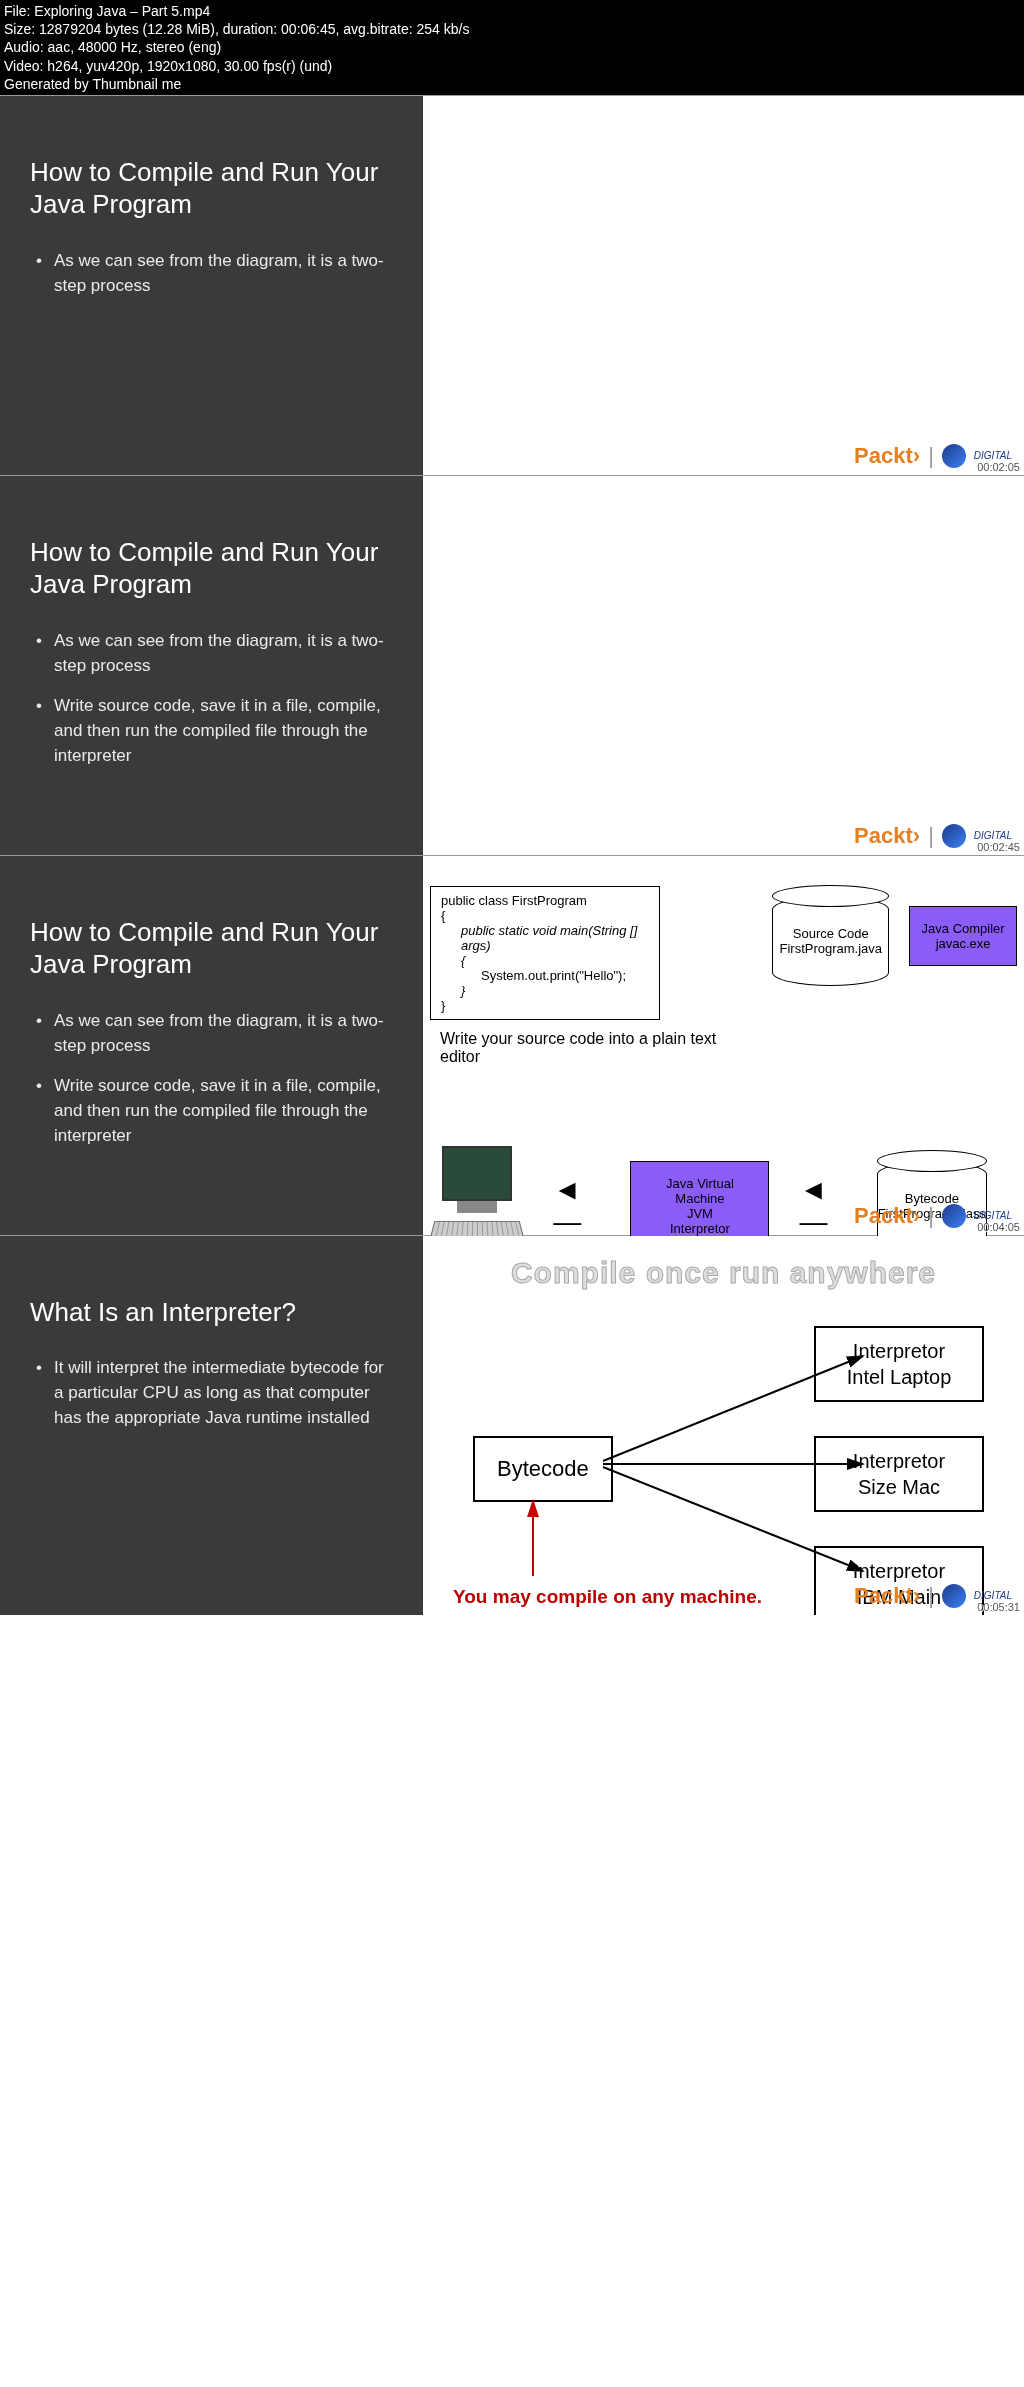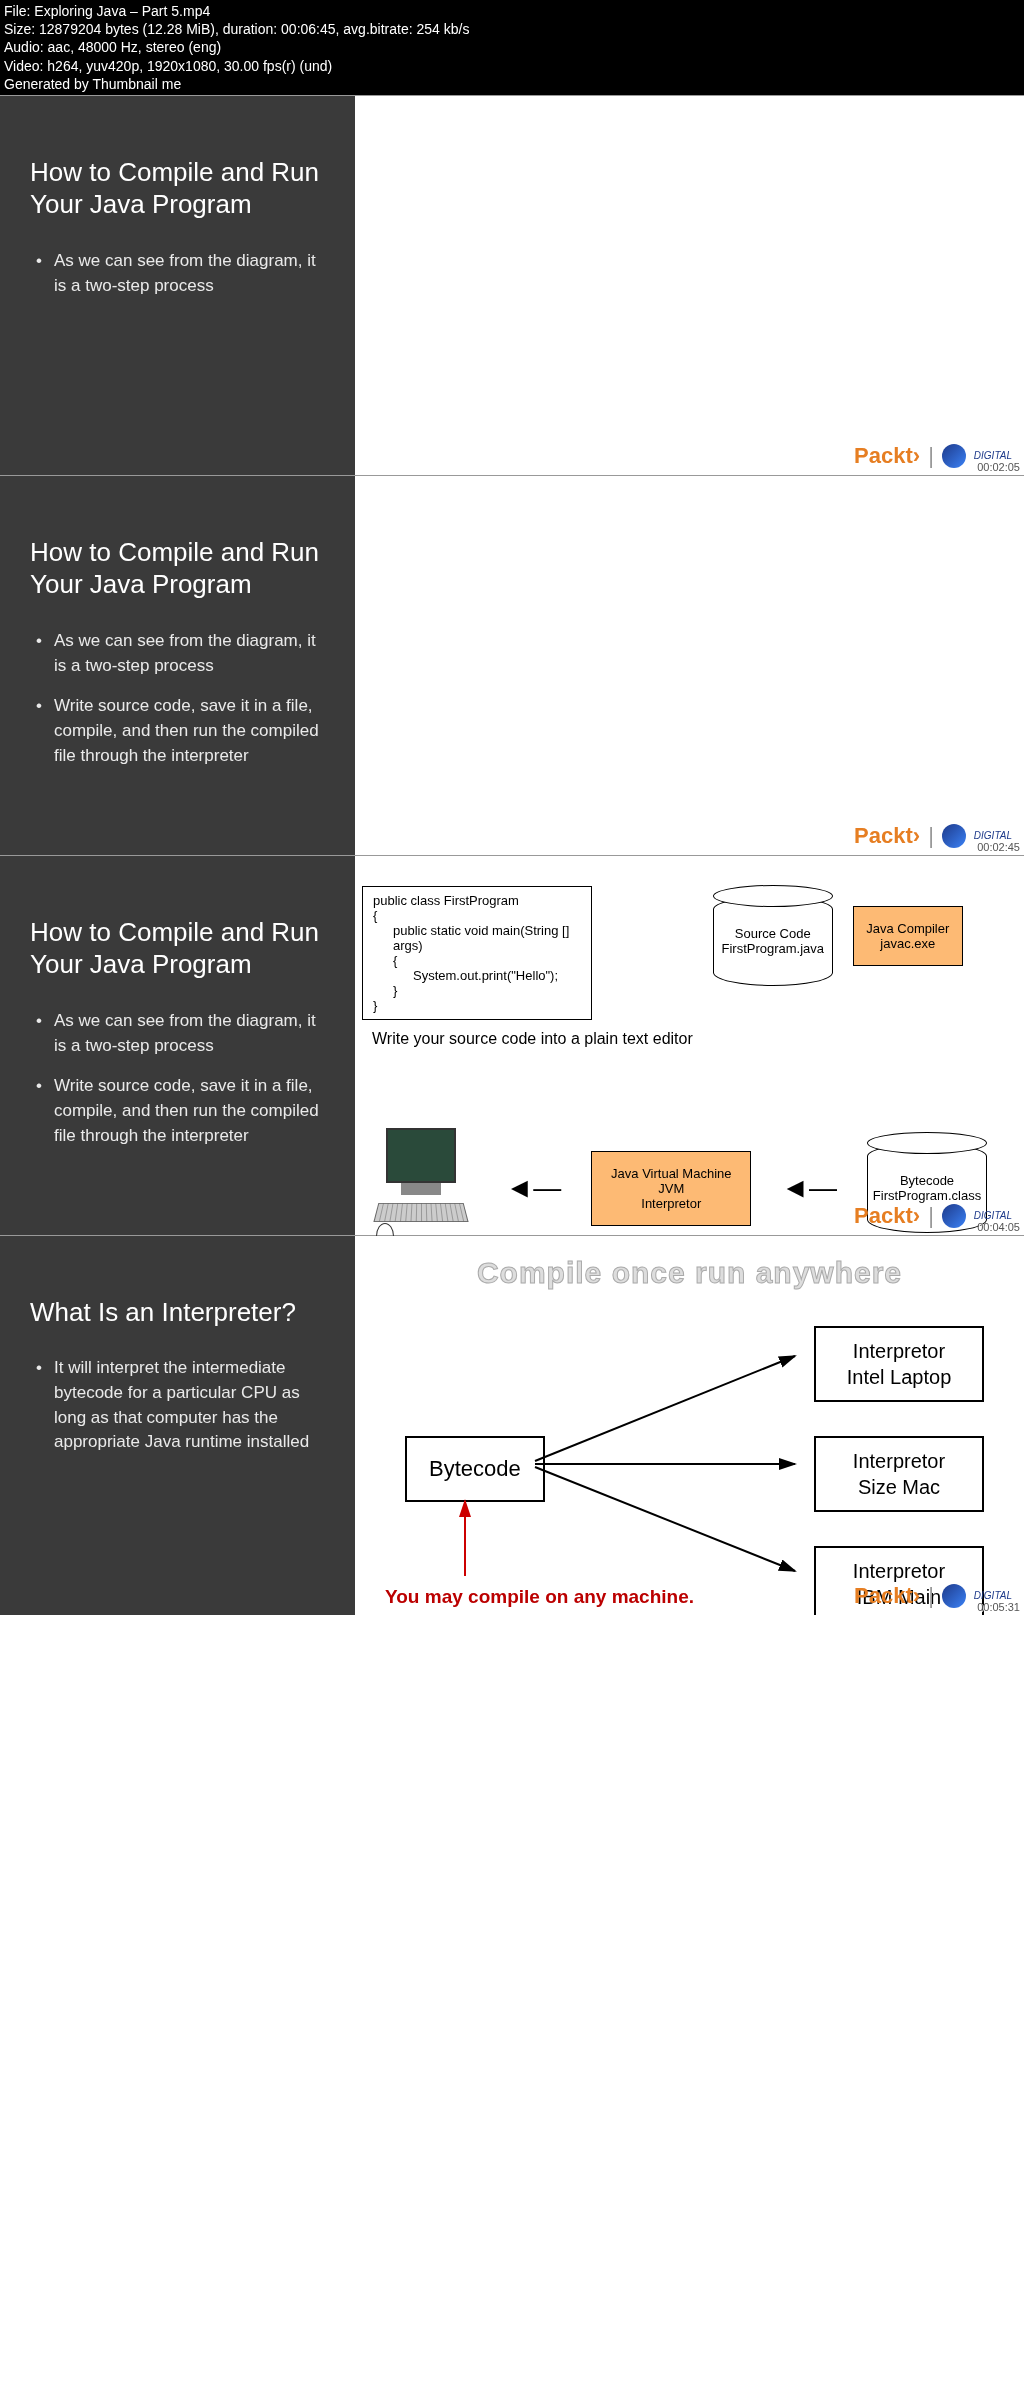--- a/index.html
+++ b/index.html
@@ -1,39 +1,39 @@
 <!DOCTYPE html>
 <html><head>
 <meta charset="utf-8">
 <style>
   * { margin: 0; padding: 0; box-sizing: border-box; }
   body { background: #fff; font-family: "Segoe UI", Arial, sans-serif; width: 1024px; }
   .header { background: #000; color: #fff; padding: 2px 4px; font-size: 14px; line-height: 1.3; }
   .slide-row { display: flex; width: 1024px; border-top: 1px solid #999; }
-  .sidebar { width: 355px; background: #3a3a3a; color: #fff; padding: 60px 30px 30px 30px; }
+  .sidebar { width: 423px; background: #3a3a3a; color: #fff; padding: 60px 30px 30px 30px; }
   .sidebar h2 { font-size: 26px; font-weight: 400; line-height: 1.25; margin-bottom: 28px; }
   .sidebar ul { list-style: none; padding-left: 6px; }
   .sidebar li { position: relative; padding-left: 18px; font-size: 17px; line-height: 1.45; margin-bottom: 16px; color: #eaeaea; }
   .sidebar li::before { content: "•"; position: absolute; left: 0; top: 0; }
   .content { flex: 1; background: #fff; position: relative; }
   .packt { position: absolute; right: 12px; bottom: 6px; display: flex; align-items: center; gap: 8px; }
   .packt-text { color: #e67e22; font-weight: 600; font-size: 22px; }
   .packt-sep { color: #999; font-size: 22px; }
   .packt-logo { width: 24px; height: 24px; background: linear-gradient(135deg,#1e3a8a,#3b82f6); border-radius: 50%; }
   .digital { font-size: 10px; color: #1e3a8a; font-style: italic; }
   .timestamp { position: absolute; right: 4px; bottom: 2px; font-size: 11px; color: #555; text-shadow: 1px 1px 0 #fff; }
   .diagram3 { padding: 30px 7px; }
   .codebox { border: 1px solid #000; padding: 6px 10px; font-family: Arial, sans-serif; font-size: 13px; width: 230px; }
-  .codebox .ind1 { padding-left: 20px; }
+  .codebox .ind1 { padding-left: 20px; font-style: italic; }
   .codebox .ind2 { padding-left: 40px; }
   .row3a { display: flex; align-items: flex-start; gap: 20px; }
   .cyl { width: 120px; position: relative; }
   .cyl-body { border: 1px solid #000; border-radius: 50% / 15%; height: 90px; display: flex; flex-direction: column; align-items: center; justify-content: center; font-size: 13px; background: #fff; text-align: center; }
   .cyl-top { border: 1px solid #000; border-radius: 50%; height: 22px; width: 100%; position: absolute; top: -11px; background: #fff; }
-  .rect { border: 1px solid #000; padding: 14px 10px; font-size: 13px; background: #fdba74; text-align: center; }
+  .rect { border: 1px solid #000; padding: 14px 10px; font-size: 13px; background: #8b5cf6; text-align: center; }
   .caption3 { font-size: 16px; margin-top: 10px; margin-left: 10px; }
   .row3b { display: flex; align-items: center; gap: 30px; margin-top: 80px; justify-content: flex-end; padding-right: 30px; }
   .computer { width: 110px; }
   .monitor { width: 70px; height: 55px; border: 2px solid #333; background: #2a4a3a; margin: 0 auto; position: relative; }
   .monitor::after { content: ""; position: absolute; bottom: -14px; left: 50%; transform: translateX(-50%); width: 40px; height: 12px; background: #888; }
   .kb { width: 90px; height: 22px; background: repeating-linear-gradient(90deg,#ccc,#ccc 4px,#999 4px,#999 5px); margin: 18px auto 0; border: 1px solid #666; transform: perspective(100px) rotateX(30deg); }
   .mouse { width: 18px; height: 26px; border: 1px solid #333; border-radius: 50%; margin-left: 10px; }
   .arrow { font-size: 28px; }
   .diagram4 { padding: 20px 30px 40px; position: relative; height: 100%; }
   .title4 { font-family: Arial, sans-serif; font-size: 30px; font-weight: bold; color: #ddd; -webkit-text-stroke: 1px #aaa; text-align: center; margin-bottom: 40px; letter-spacing: 1px; }

